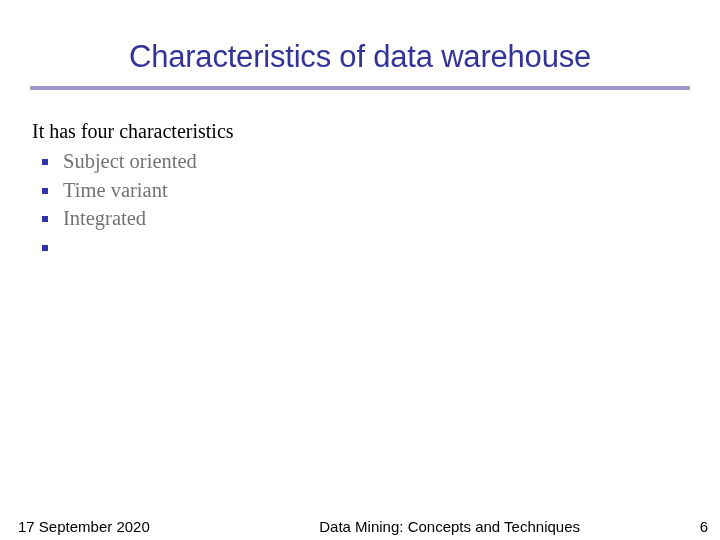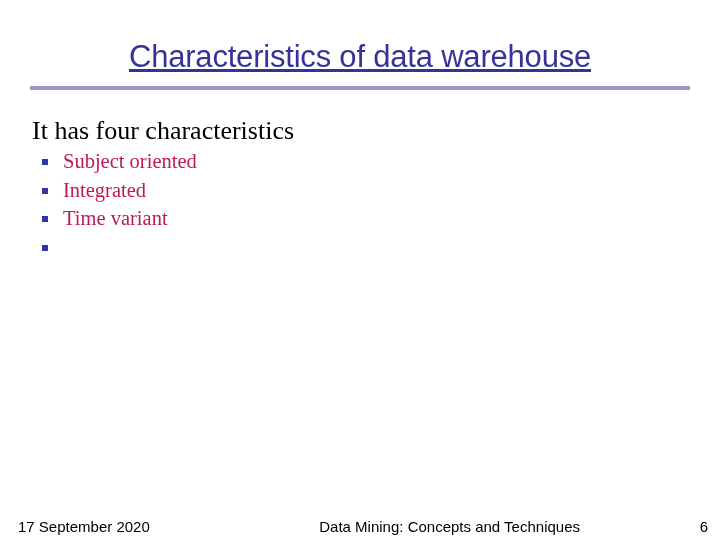--- a/index.html
+++ b/index.html
@@ -32,21 +32,20 @@
   }
   .slide-title {
     font-family: "Liberation Sans", sans-serif;
     font-size: 31px;
     font-weight: 400;
     line-height: 1.05;
     color: #333399;
     letter-spacing: -0.2px;
     white-space: nowrap;
     text-align: right;
-    text-decoration: underline;
   }
 
   
   .title-rule {
     position: absolute;
     left: 30px;
     top: 86px;
     width: 660px;
     height: 4px;
     background: #9999cc;
@@ -54,37 +53,37 @@
 
   
   .body-block {
     position: absolute;
     left: 32px;
     top: 118px;
     width: 640px;
   }
   .lead-line {
     font-family: "Liberation Serif", serif;
-    font-size: 26px;
+    font-size: 20px;
     line-height: 26px;
     color: #000000;
     margin: 0 0 3px 0;
     white-space: nowrap;
   }
   .bullet-list {
     list-style: none;
     margin: 0;
     padding: 0;
   }
   .bullet-item {
     position: relative;
     font-family: "Liberation Serif", serif;
     font-size: 20.5px;
     line-height: 28.6px;
-    color: #be185d;
+    color: #737373;
     padding-left: 31px;
     white-space: nowrap;
   }
   .bullet-marker {
     position: absolute;
     left: 10px;
     top: 12px;
     width: 6px;
     height: 6px;
     background: #3333aa;
@@ -140,26 +139,26 @@
 
     <ul class="bullet-list">
 
       <li class="bullet-item">
         <span class="bullet-marker"></span>
         <span>Subject oriented</span>
       </li>
 
       <li class="bullet-item">
         <span class="bullet-marker"></span>
-        <span>Integrated</span>
+        <span>Time variant</span>
       </li>
 
       <li class="bullet-item">
         <span class="bullet-marker"></span>
-        <span>Time variant</span>
+        <span>Integrated</span>
       </li>
 
       <li class="bullet-item">
         <span class="bullet-marker"></span>
       </li>
 
     </ul>
   </div>
 
   <div class="footer">

